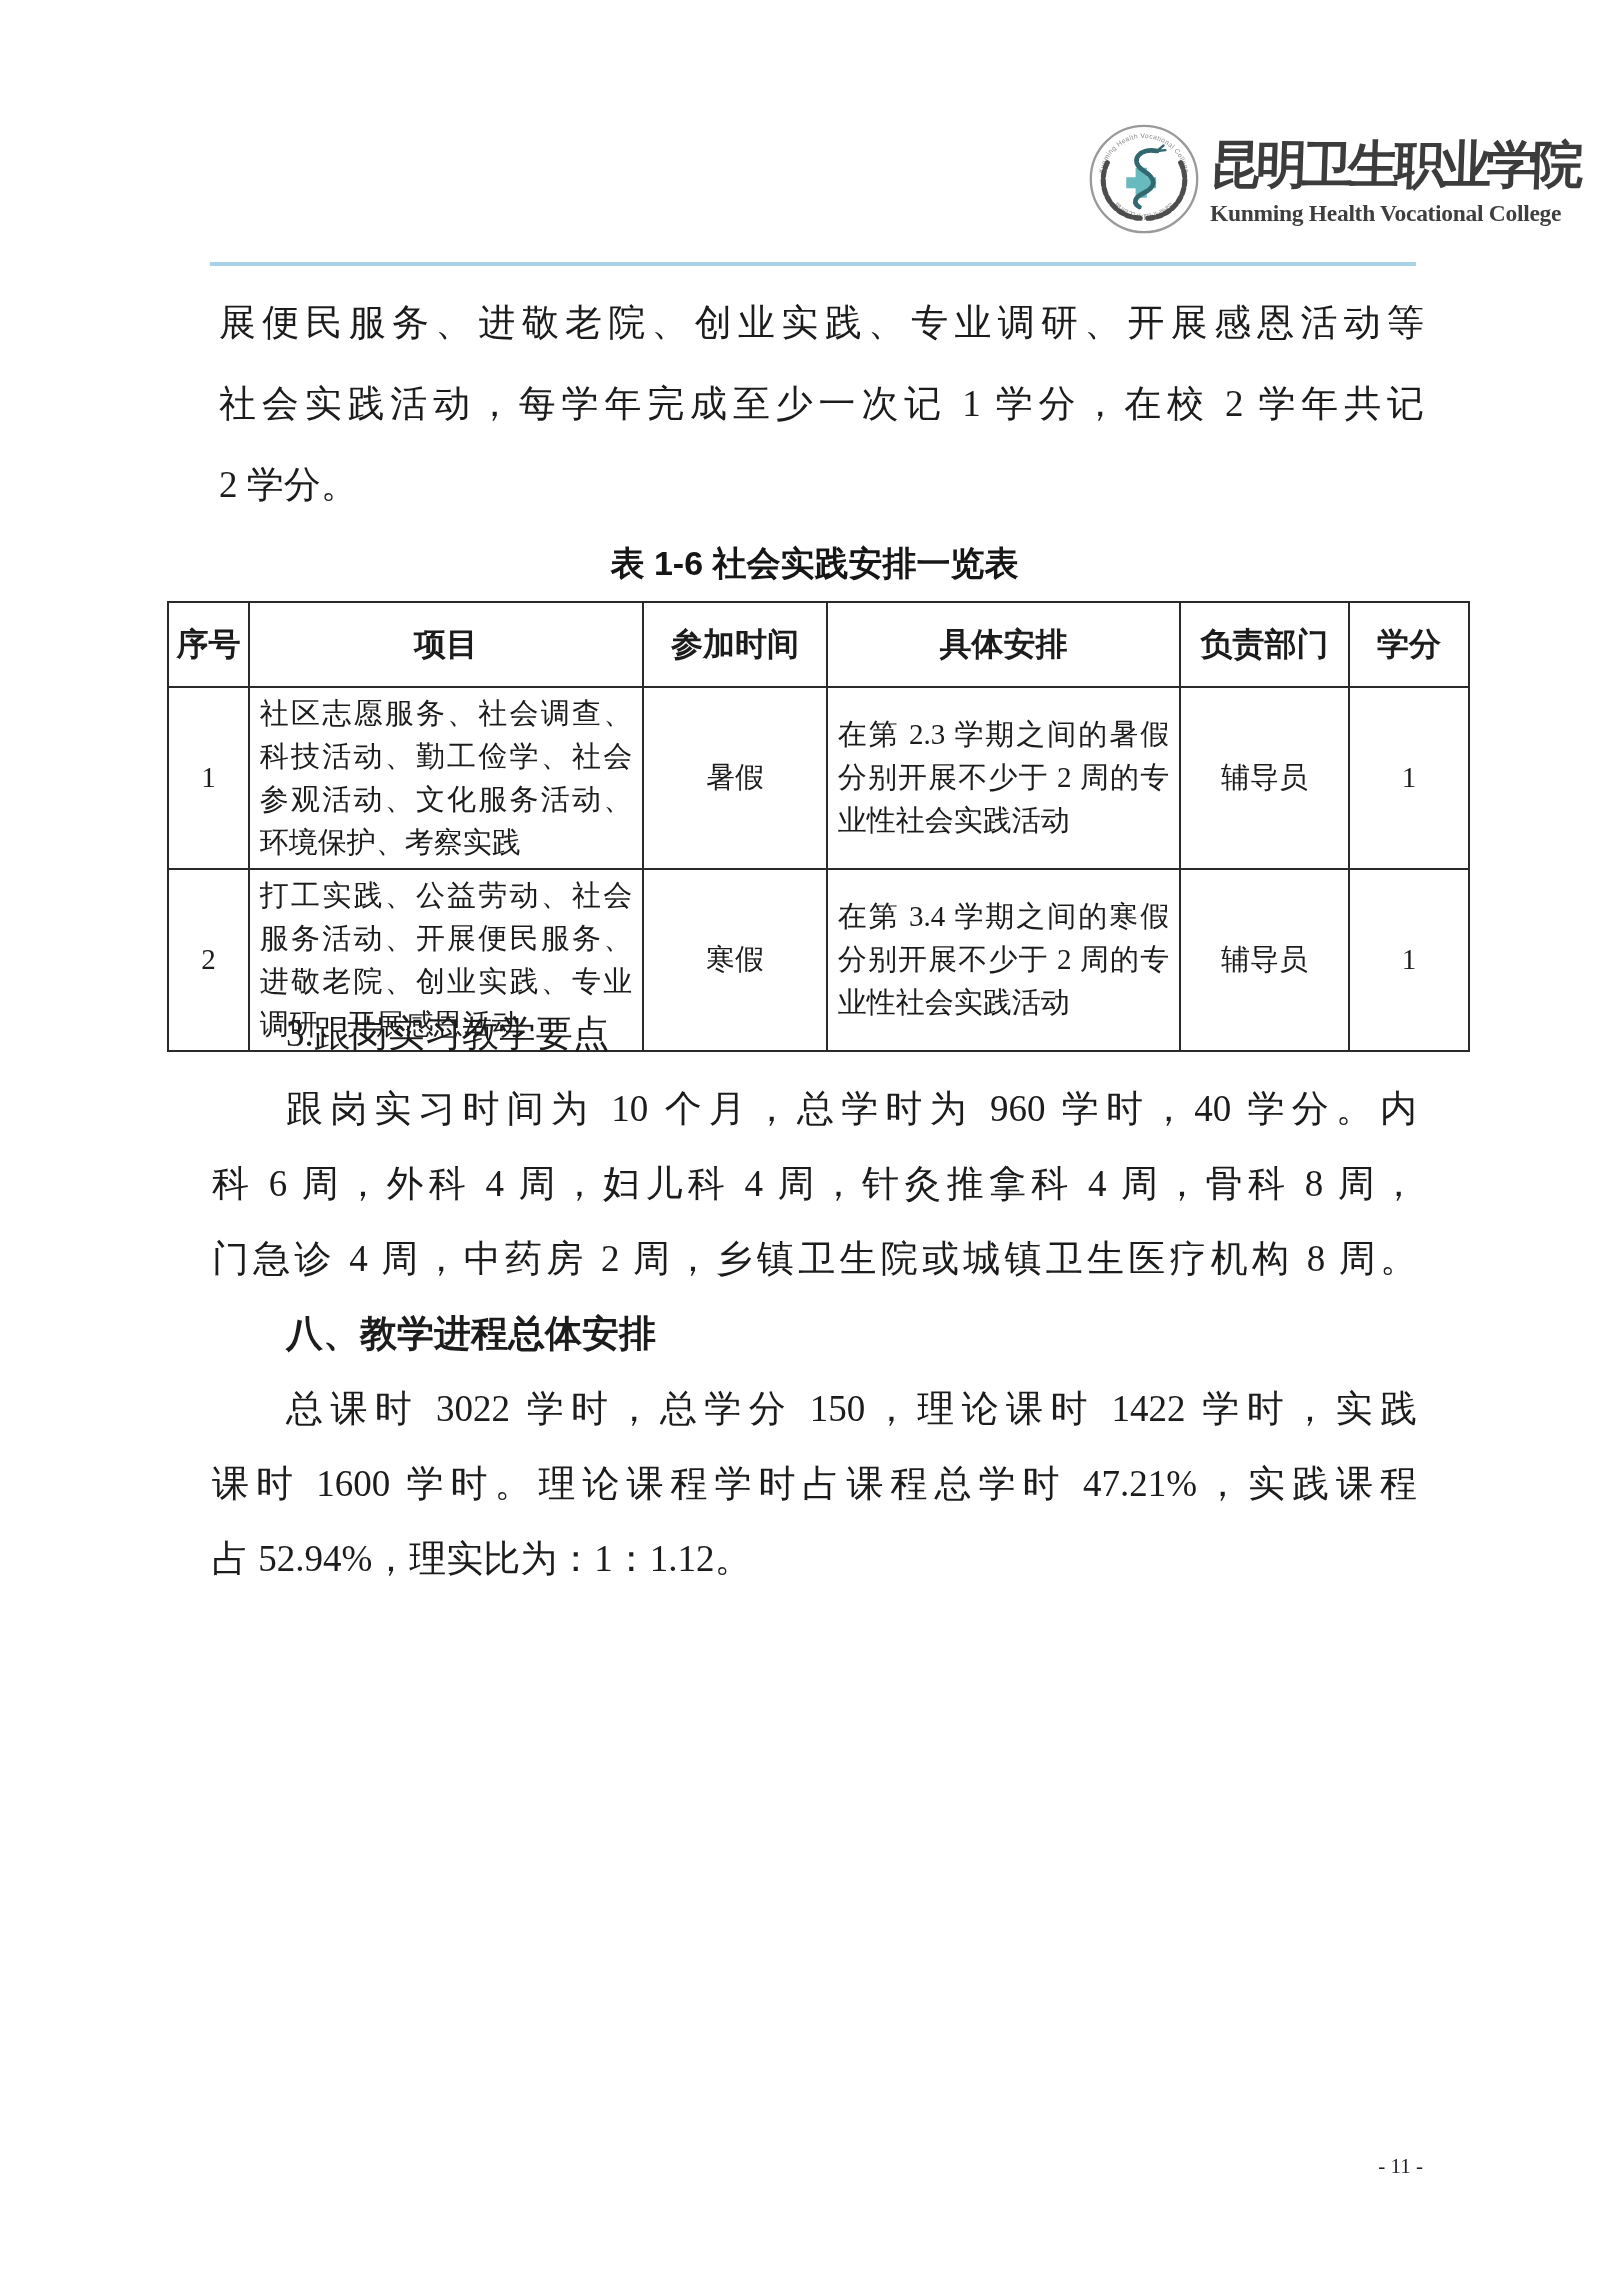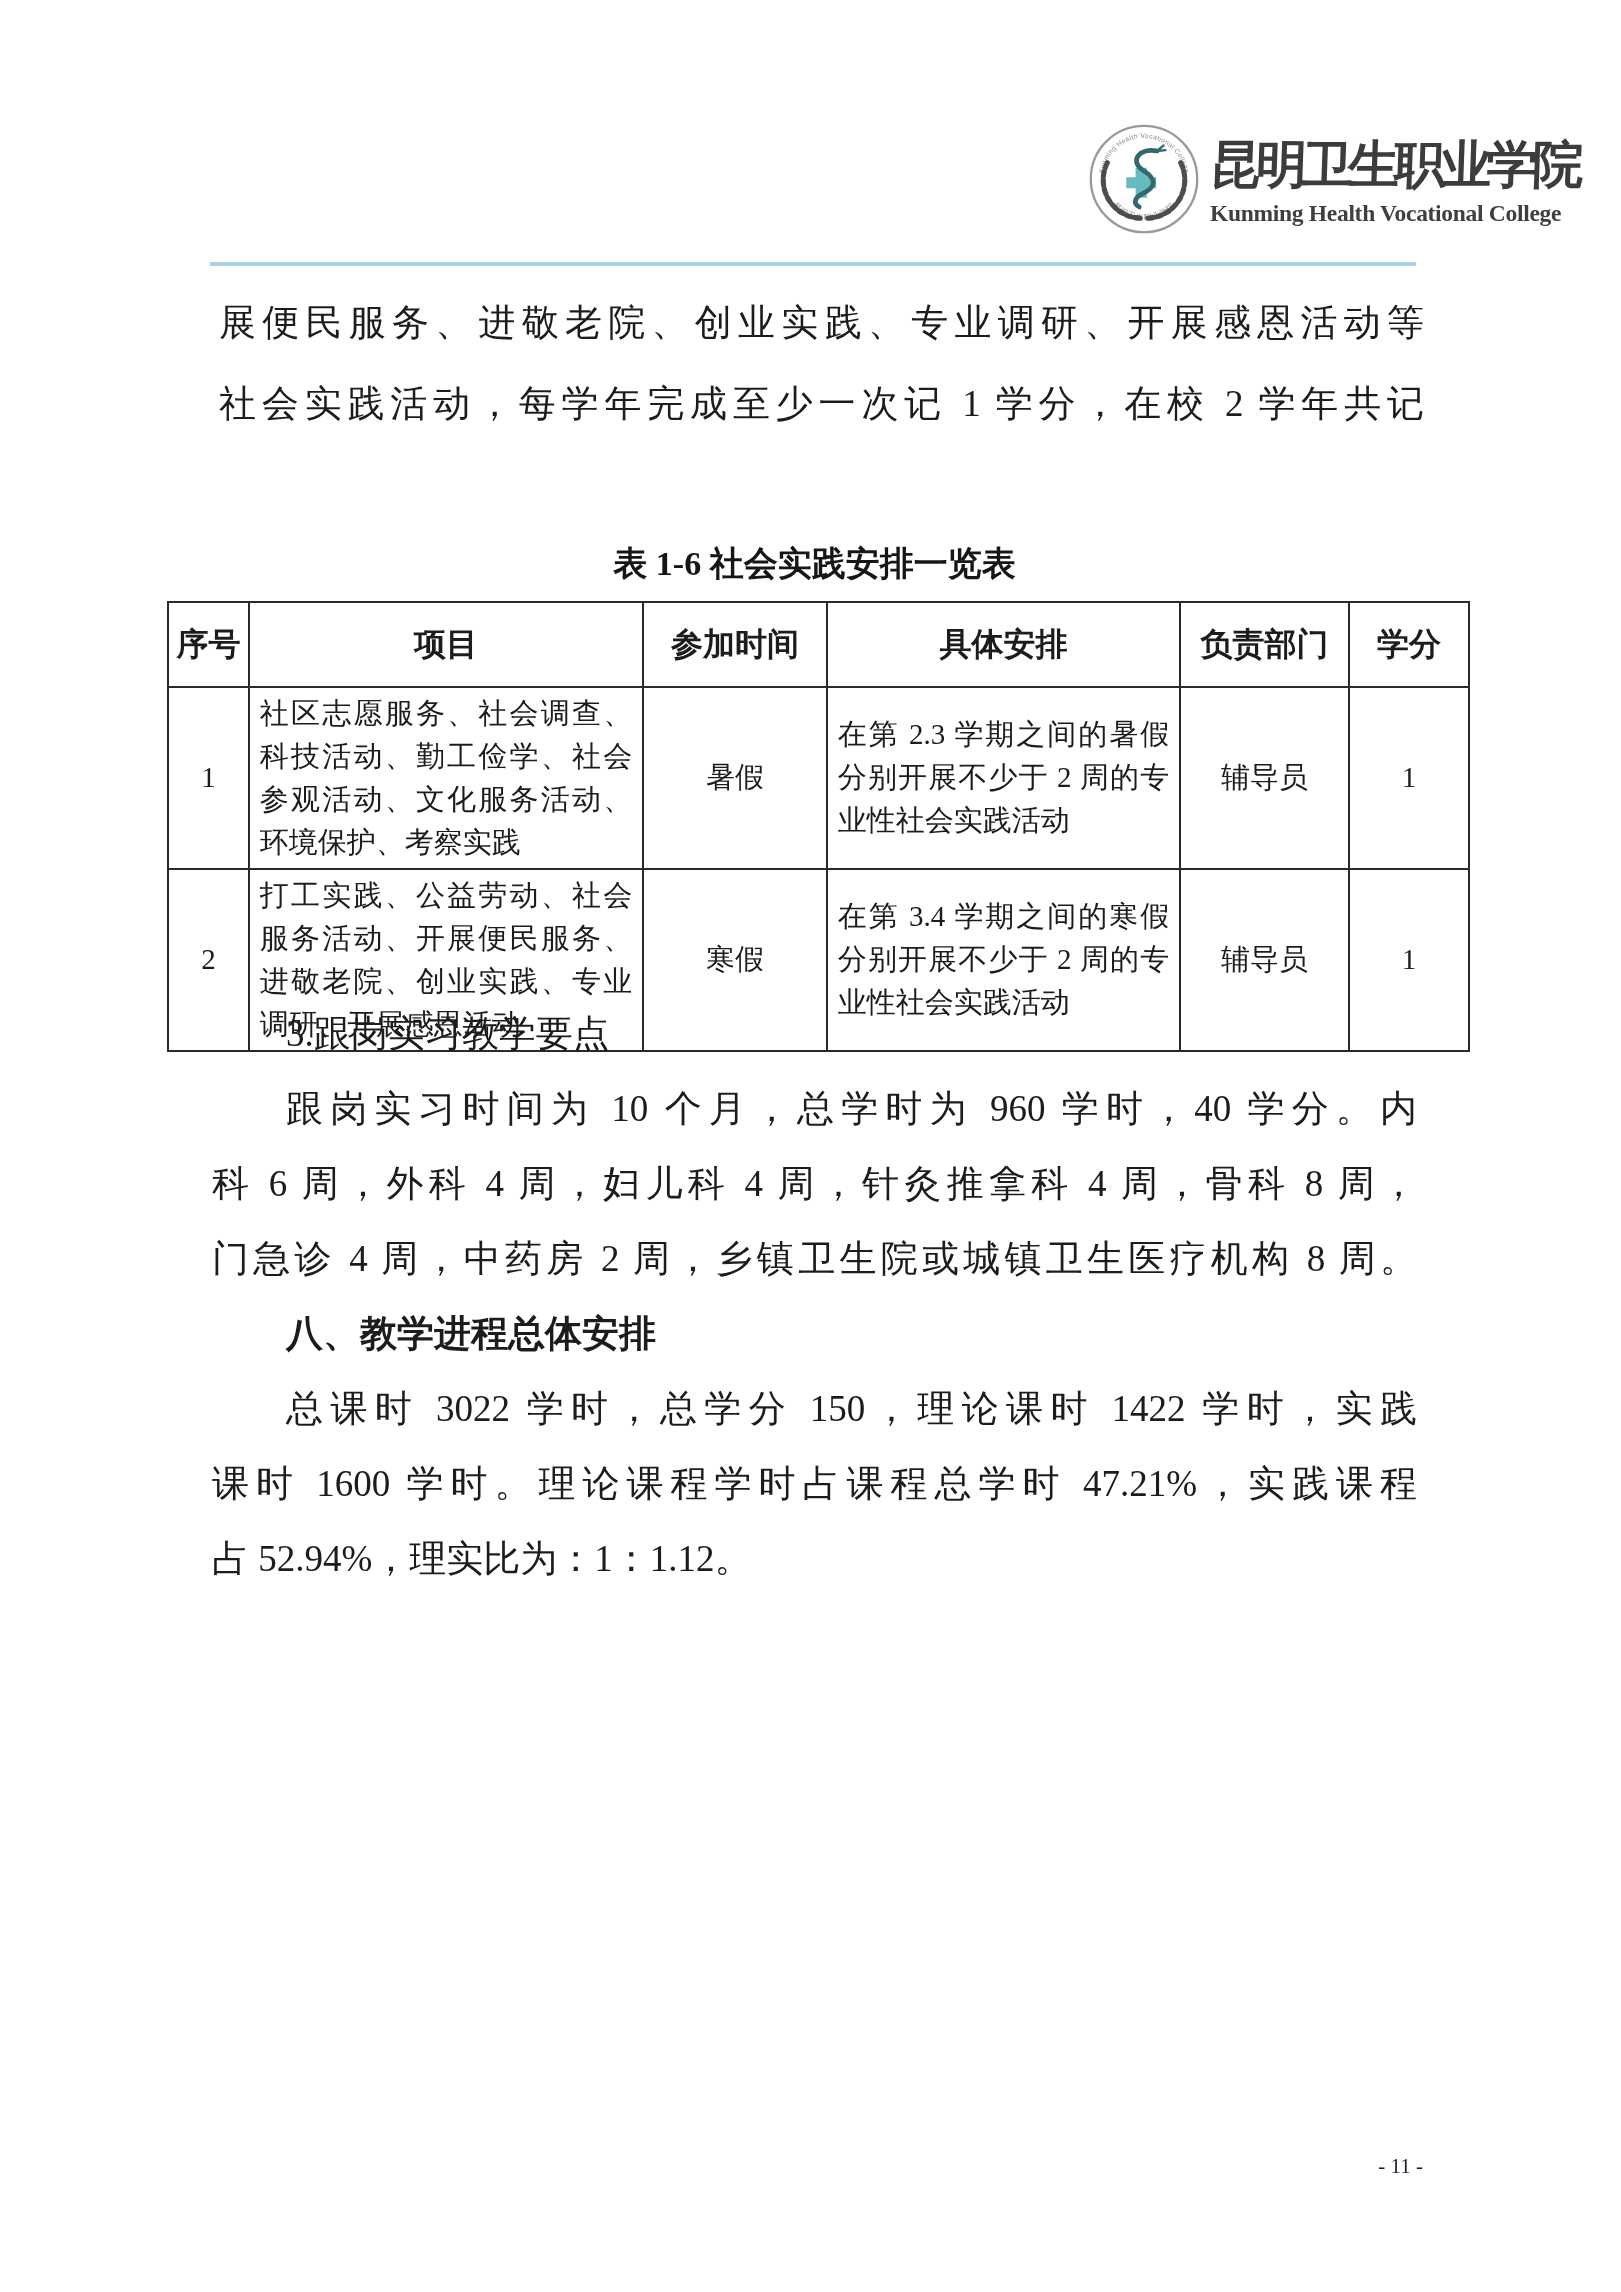--- a/index.html
+++ b/index.html
@@ -27,21 +27,21 @@
   .para1 { top:282px; line-height:81px;margin-left:7px; }
   .lower { top:996px; line-height:75px; }
   .line { width:100%; }
   .jl { text-align:justify; text-align-last:justify; }
   .indent { text-indent:74px; }
   .hbold { font-family:"Liberation Sans","DejaVu Sans",sans-serif; font-weight:bold; }
 
   .caption {
     position:absolute; left:212px; top:534px; width:1205px; height:59px;
     line-height:59px; text-align:center; font-size:34px; font-weight:bold;
-    font-family:Liberation Serif, serif; color:#161616;
+    font-family:Liberation Sans, sans-serif; color:#161616;
   }
 
   
   table.sched {
     position:absolute; left:167px; top:601px; width:1301px;
     border-collapse:collapse; table-layout:fixed; border:2.9px solid #222;
   }
   .sched th, .sched td { border:2px solid #2a2a2a; overflow:hidden; }
   .sched thead tr { height:85px; }
   .sched tbody tr { height:173px; }
@@ -89,20 +89,21 @@
       <div class="name-zh">昆明卫生职业学院</div>
       <div class="name-en">Kunming Health Vocational College</div>
     </div>
 
     <div class="divider"></div>
   </div>
 
   <div class="textcol para1">
     <div class="line jl">展便民服务、进敬老院、创业实践、专业调研、开展感恩活动等</div>
     <div class="line jl">社会实践活动，每学年完成至少一次记 1 学分，在校 2 学年共记</div>
+    <div class="line">2 学分。</div>
   </div>
 
   <div class="caption">表 1-6 社会实践安排一览表</div>
 
   <table class="sched">
     <colgroup>
       <col style="width:81px">
         <col style="width:394px">
         <col style="width:184px">
       <col style="width:353px">

